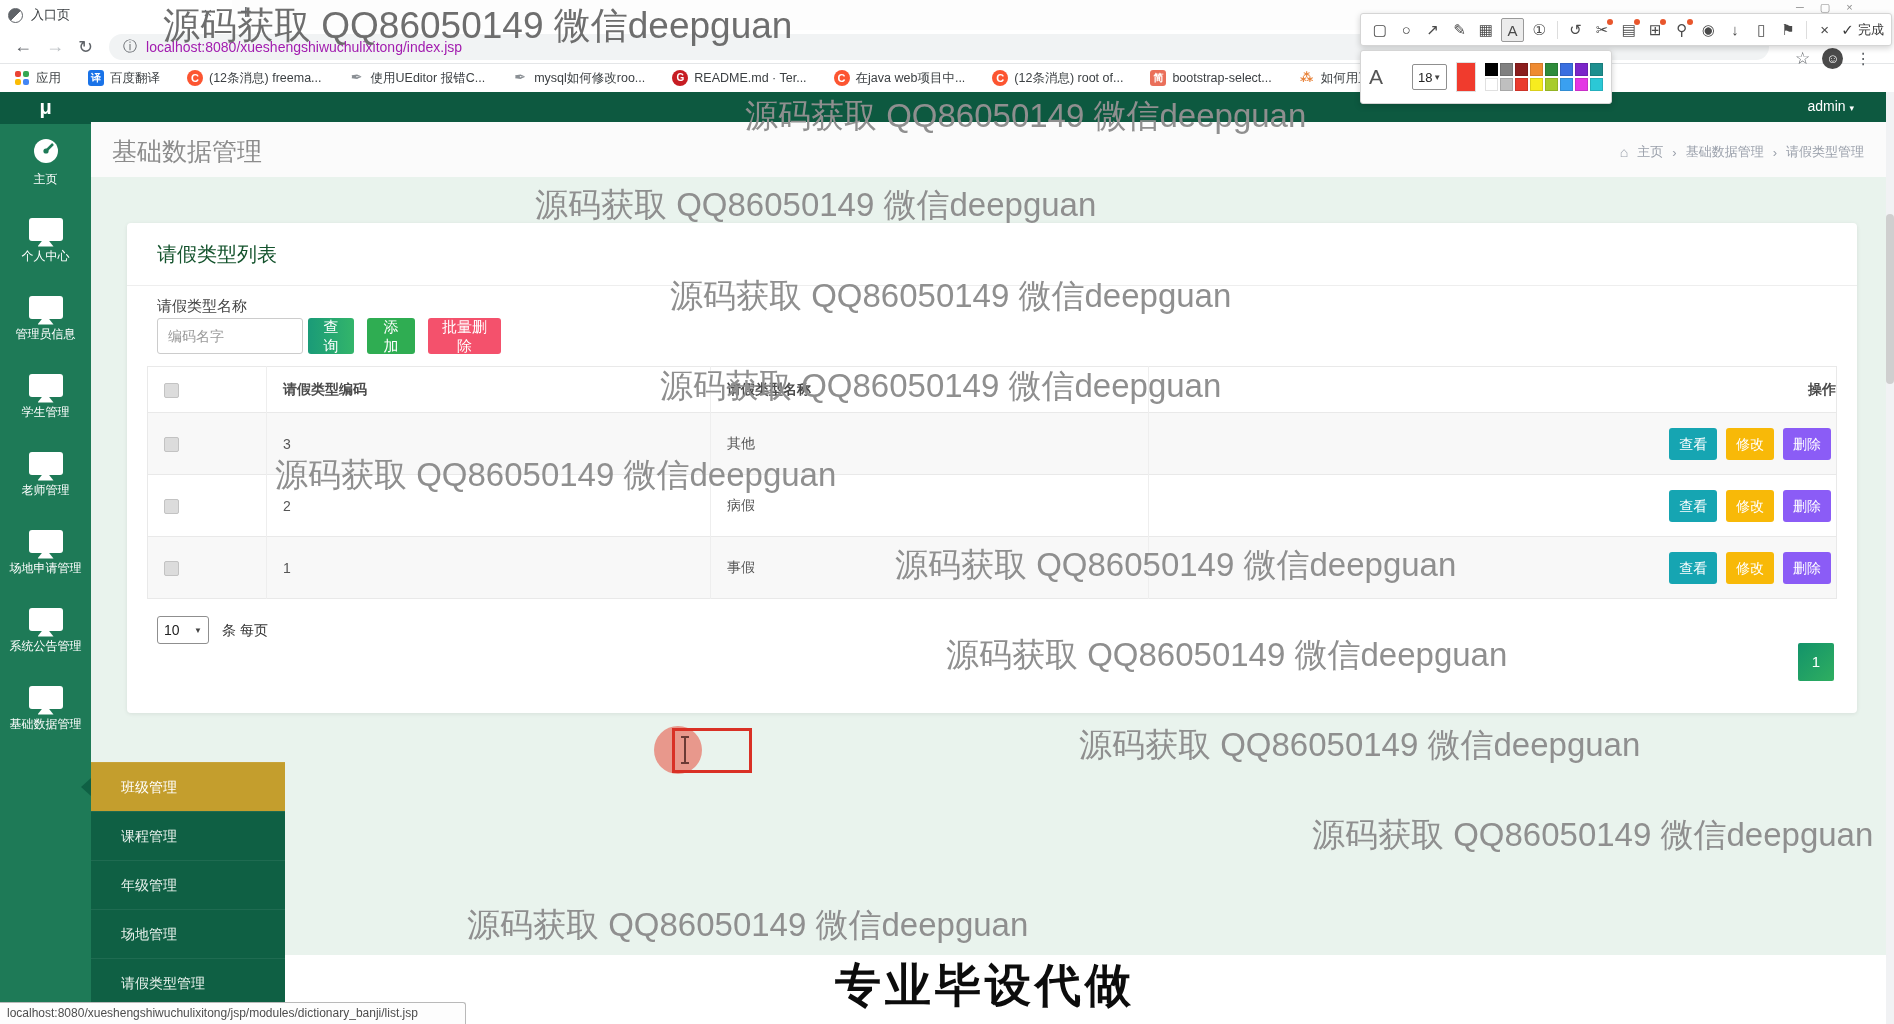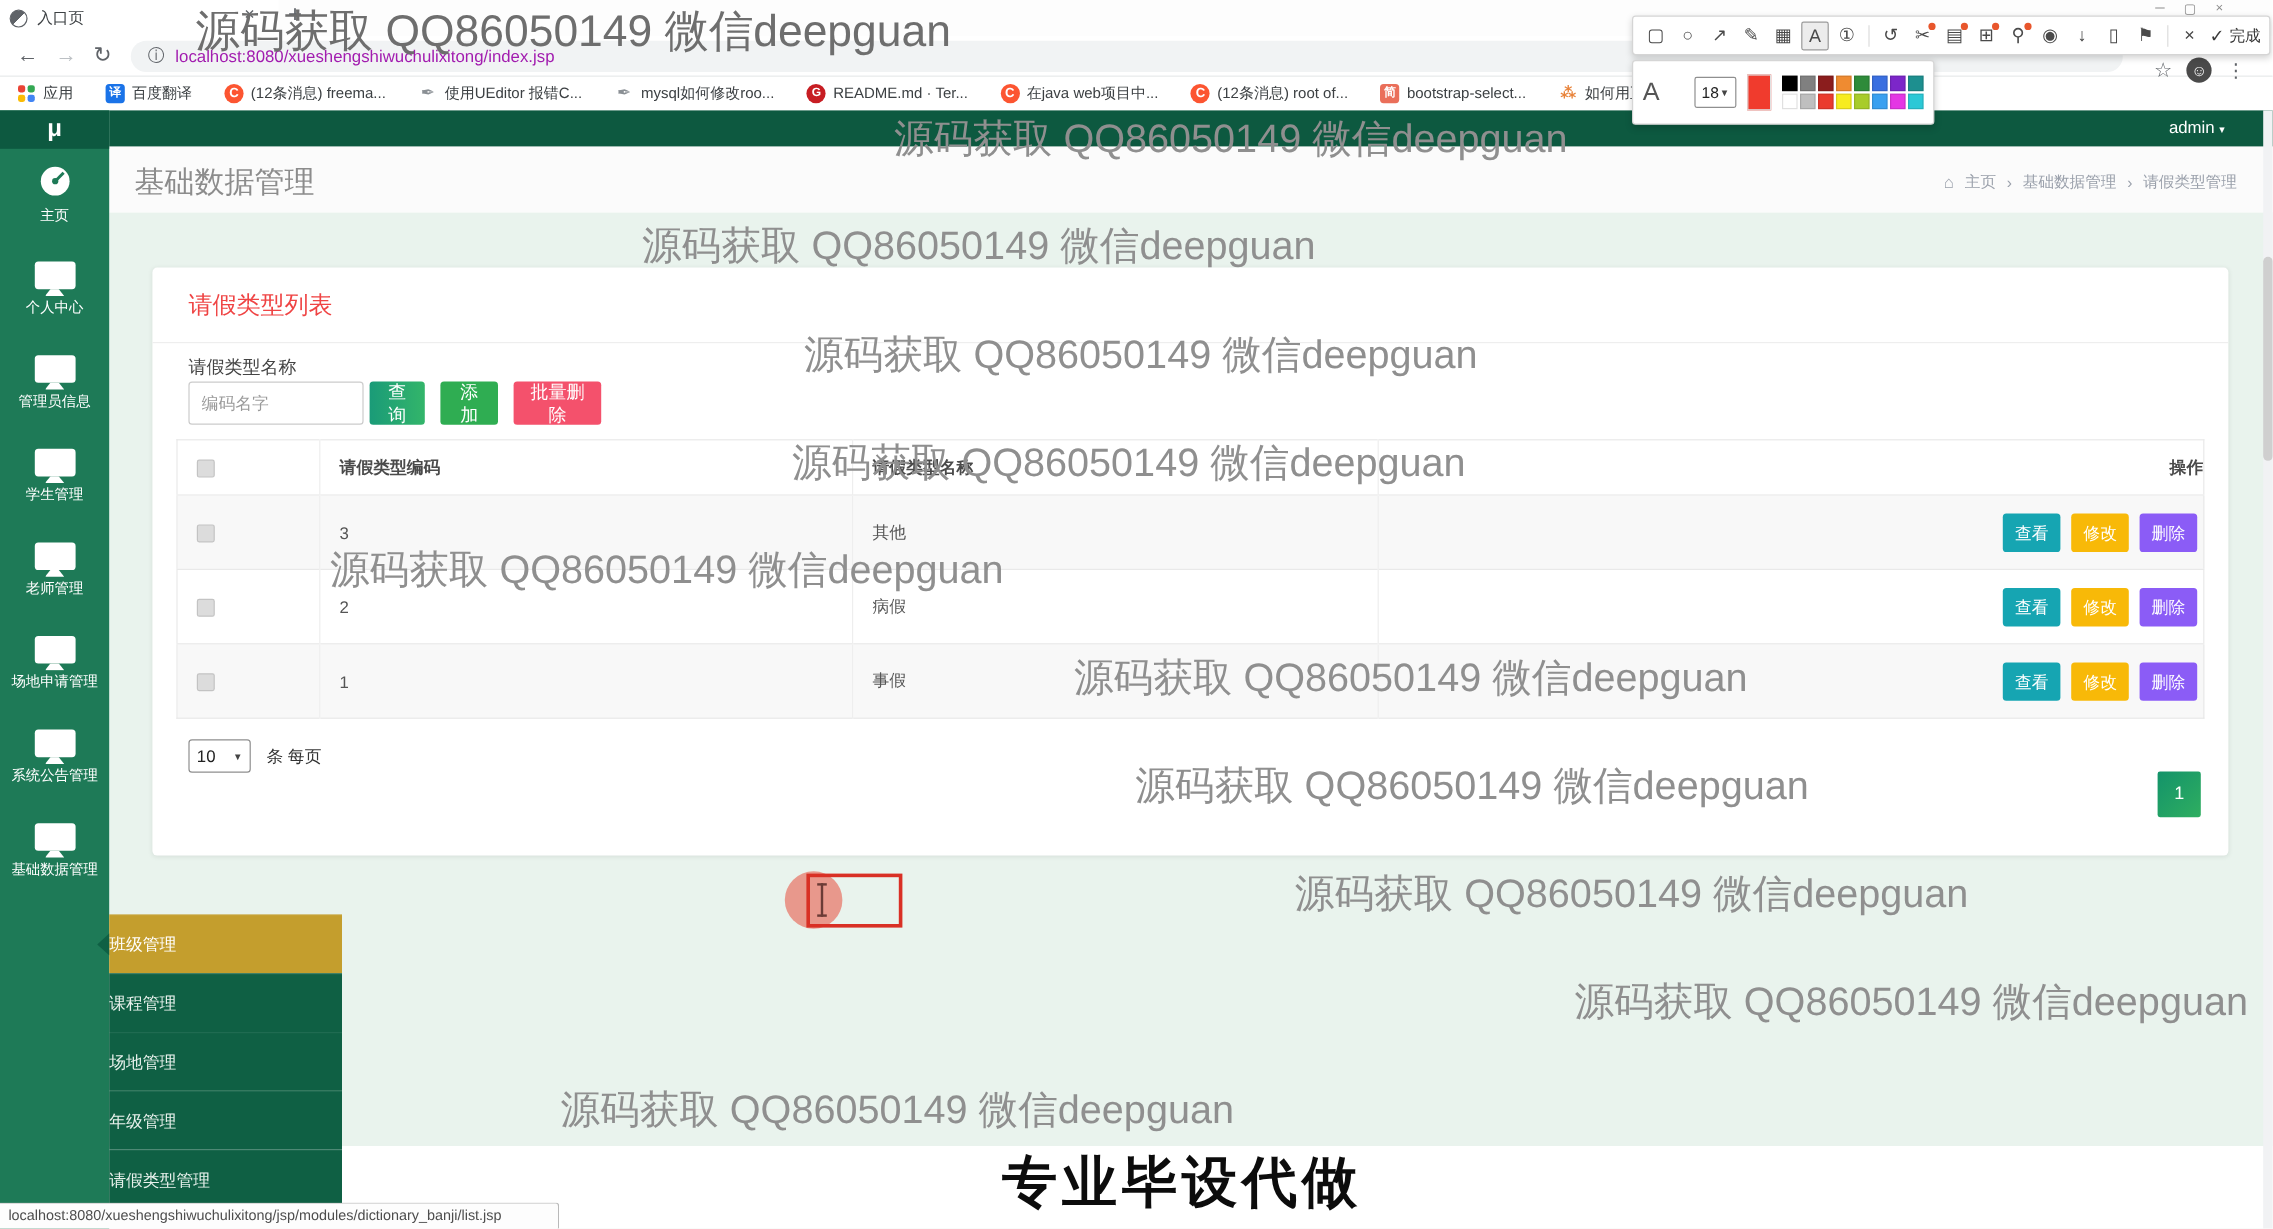--- a/index.html
+++ b/index.html
@@ -67,21 +67,21 @@
   .pagehead { position:absolute; left:91px; top:122px; width:1803px; height:55px; background:#fbfbfb; z-index:3; }
   .page-title { position:absolute; left:21px; top:13px; font-size:25px; color:#8c8c8c; }
   .breadcrumb { position:absolute; right:30px; top:21px; font-size:13px; color:#9aa0ab; display:flex; gap:9px; align-items:center; }
   .breadcrumb .home { font-size:14px; }
   .crumb { cursor:pointer; }
   .content-bg { position:absolute; left:91px; top:177px; width:1803px; height:847px; background:#e9f3ed; z-index:1; }
   .bottom-strip { position:absolute; left:91px; top:955px; width:1803px; height:69px; background:#fff; z-index:2; }
 
   
   .panel { position:absolute; left:127px; top:223px; width:1730px; height:490px; background:#fff; border-radius:4px; box-shadow:0 1px 4px rgba(0,0,0,.08); z-index:10; }
-  .panel-title { position:absolute; left:30px; top:18px; font-size:20px; color:#ef4444; }
+  .panel-title { position:absolute; left:30px; top:18px; font-size:20px; color:#14532d; }
   .panel-divider { position:absolute; left:0; top:62px; width:100%; height:1px; background:#eee; }
   .search-label { position:absolute; left:30px; top:74px; font-size:15px; color:#444; }
   .search-input { position:absolute; left:30px; top:95px; width:146px; height:36px; border:1px solid #ccc; border-radius:3px; font-size:14px; color:#333; padding:0 10px; font-family:inherit; }
   .search-input::placeholder { color:#9a9a9a; }
   .btn { position:absolute; top:95px; height:36px; border:none; border-radius:3px; color:#fff; font-size:15px; font-family:inherit; cursor:pointer; padding:0 12px; }
   .btn-query { left:181px; width:46px; background:linear-gradient(90deg,#1a9b78,#33b56a); }
   .btn-add { left:240px; width:48px; background:#2fad52; }
   .btn-batch { left:301px; width:73px; background:#f4516c; }
   .grid { position:absolute; left:20px; top:143px; width:1690px; border-collapse:collapse; table-layout:fixed; border:1px solid #e9e9e9; }
   .grid th { height:46px; text-align:left; font-size:14px; color:#4a4a4a; font-weight:600; padding-left:16px; border-right:1px solid #eee; background:#fff; }
@@ -93,21 +93,21 @@
   .abtn-view { background:#16a5b2; }
   .abtn-edit { background:#f8b908; }
   .abtn-del  { background:#8b5cf6; }
   .pagesize { position:absolute; left:30px; top:393px; width:52px; height:28px; border:1px solid #8f8f8f; border-radius:3px; background:#fff; display:flex; align-items:center; justify-content:space-between; padding:0 6px; font-size:14px; color:#222; cursor:pointer; }
   .pagesize .car { font-size:8px; color:#444; }
   .perpage { position:absolute; left:95px; top:399px; font-size:14px; color:#333; }
   .page1 { position:absolute; left:1671px; top:420px; width:36px; height:38px; background:linear-gradient(135deg,#13936a,#2fae60); color:#fff; font-size:15px; text-align:center; line-height:38px; border-radius:2px; cursor:pointer; }
 
   
   .submenu { position:absolute; left:91px; top:762px; width:194px; z-index:12; }
-  .sm-item { height:49px; line-height:49px; background:#0f6044; color:#e8f1ec; font-size:14px; border-top:1px solid rgba(255,255,255,.07); cursor:pointer; }
+  .sm-item { height:49px; line-height:49px; padding-left:30px; background:#0f6044; color:#e8f1ec; font-size:14px; border-top:1px solid rgba(255,255,255,.07); cursor:pointer; }
   .sm-item.active { background:#c49e2d; color:#fff; }
   .sm-arrow { position:absolute; left:-10px; top:16px; width:0; height:0; border-top:9px solid transparent; border-bottom:9px solid transparent; border-right:10px solid #0f6044; }
 
   
   .wm { position:absolute; font-size:33px; color:#8f8f8f; white-space:nowrap; z-index:50; pointer-events:none; }
   .wm.w1 { left:163px; top:1px; font-size:37px; color:#6e6e6e; }
   .wm.w2 { left:745px; top:94px; } .wm.w3 { left:535px; top:183px; }
   .wm.w4 { left:670px; top:274px; } .wm.w5 { left:660px; top:364px; }
   .wm.w6 { left:275px; top:453px; } .wm.w7 { left:895px; top:543px; }
   .wm.w8 { left:946px; top:633px; } .wm.w9 { left:1079px; top:723px; }
@@ -387,22 +387,22 @@
       <span class="car">▼</span>
     </div>
     <span class="perpage">条 每页</span>
     <div class="page1">1</div>
   </div>
 
   <div class="submenu">
     <div class="sm-arrow"></div>
     <div class="sm-item active">班级管理</div>
     <div class="sm-item">课程管理</div>
+    <div class="sm-item">年级管理</div>
     <div class="sm-item">场地管理</div>
-    <div class="sm-item">年级管理</div>
     <div class="sm-item">请假类型管理</div>
   </div>
 
   <div class="wm w1">源码获取 QQ86050149 微信deepguan</div>
   <div class="wm w2">源码获取 QQ86050149 微信deepguan</div>
   <div class="wm w3">源码获取 QQ86050149 微信deepguan</div>
   <div class="wm w4">源码获取 QQ86050149 微信deepguan</div>
   <div class="wm w5">源码获取 QQ86050149 微信deepguan</div>
   <div class="wm w6">源码获取 QQ86050149 微信deepguan</div>
   <div class="wm w7">源码获取 QQ86050149 微信deepguan</div>

